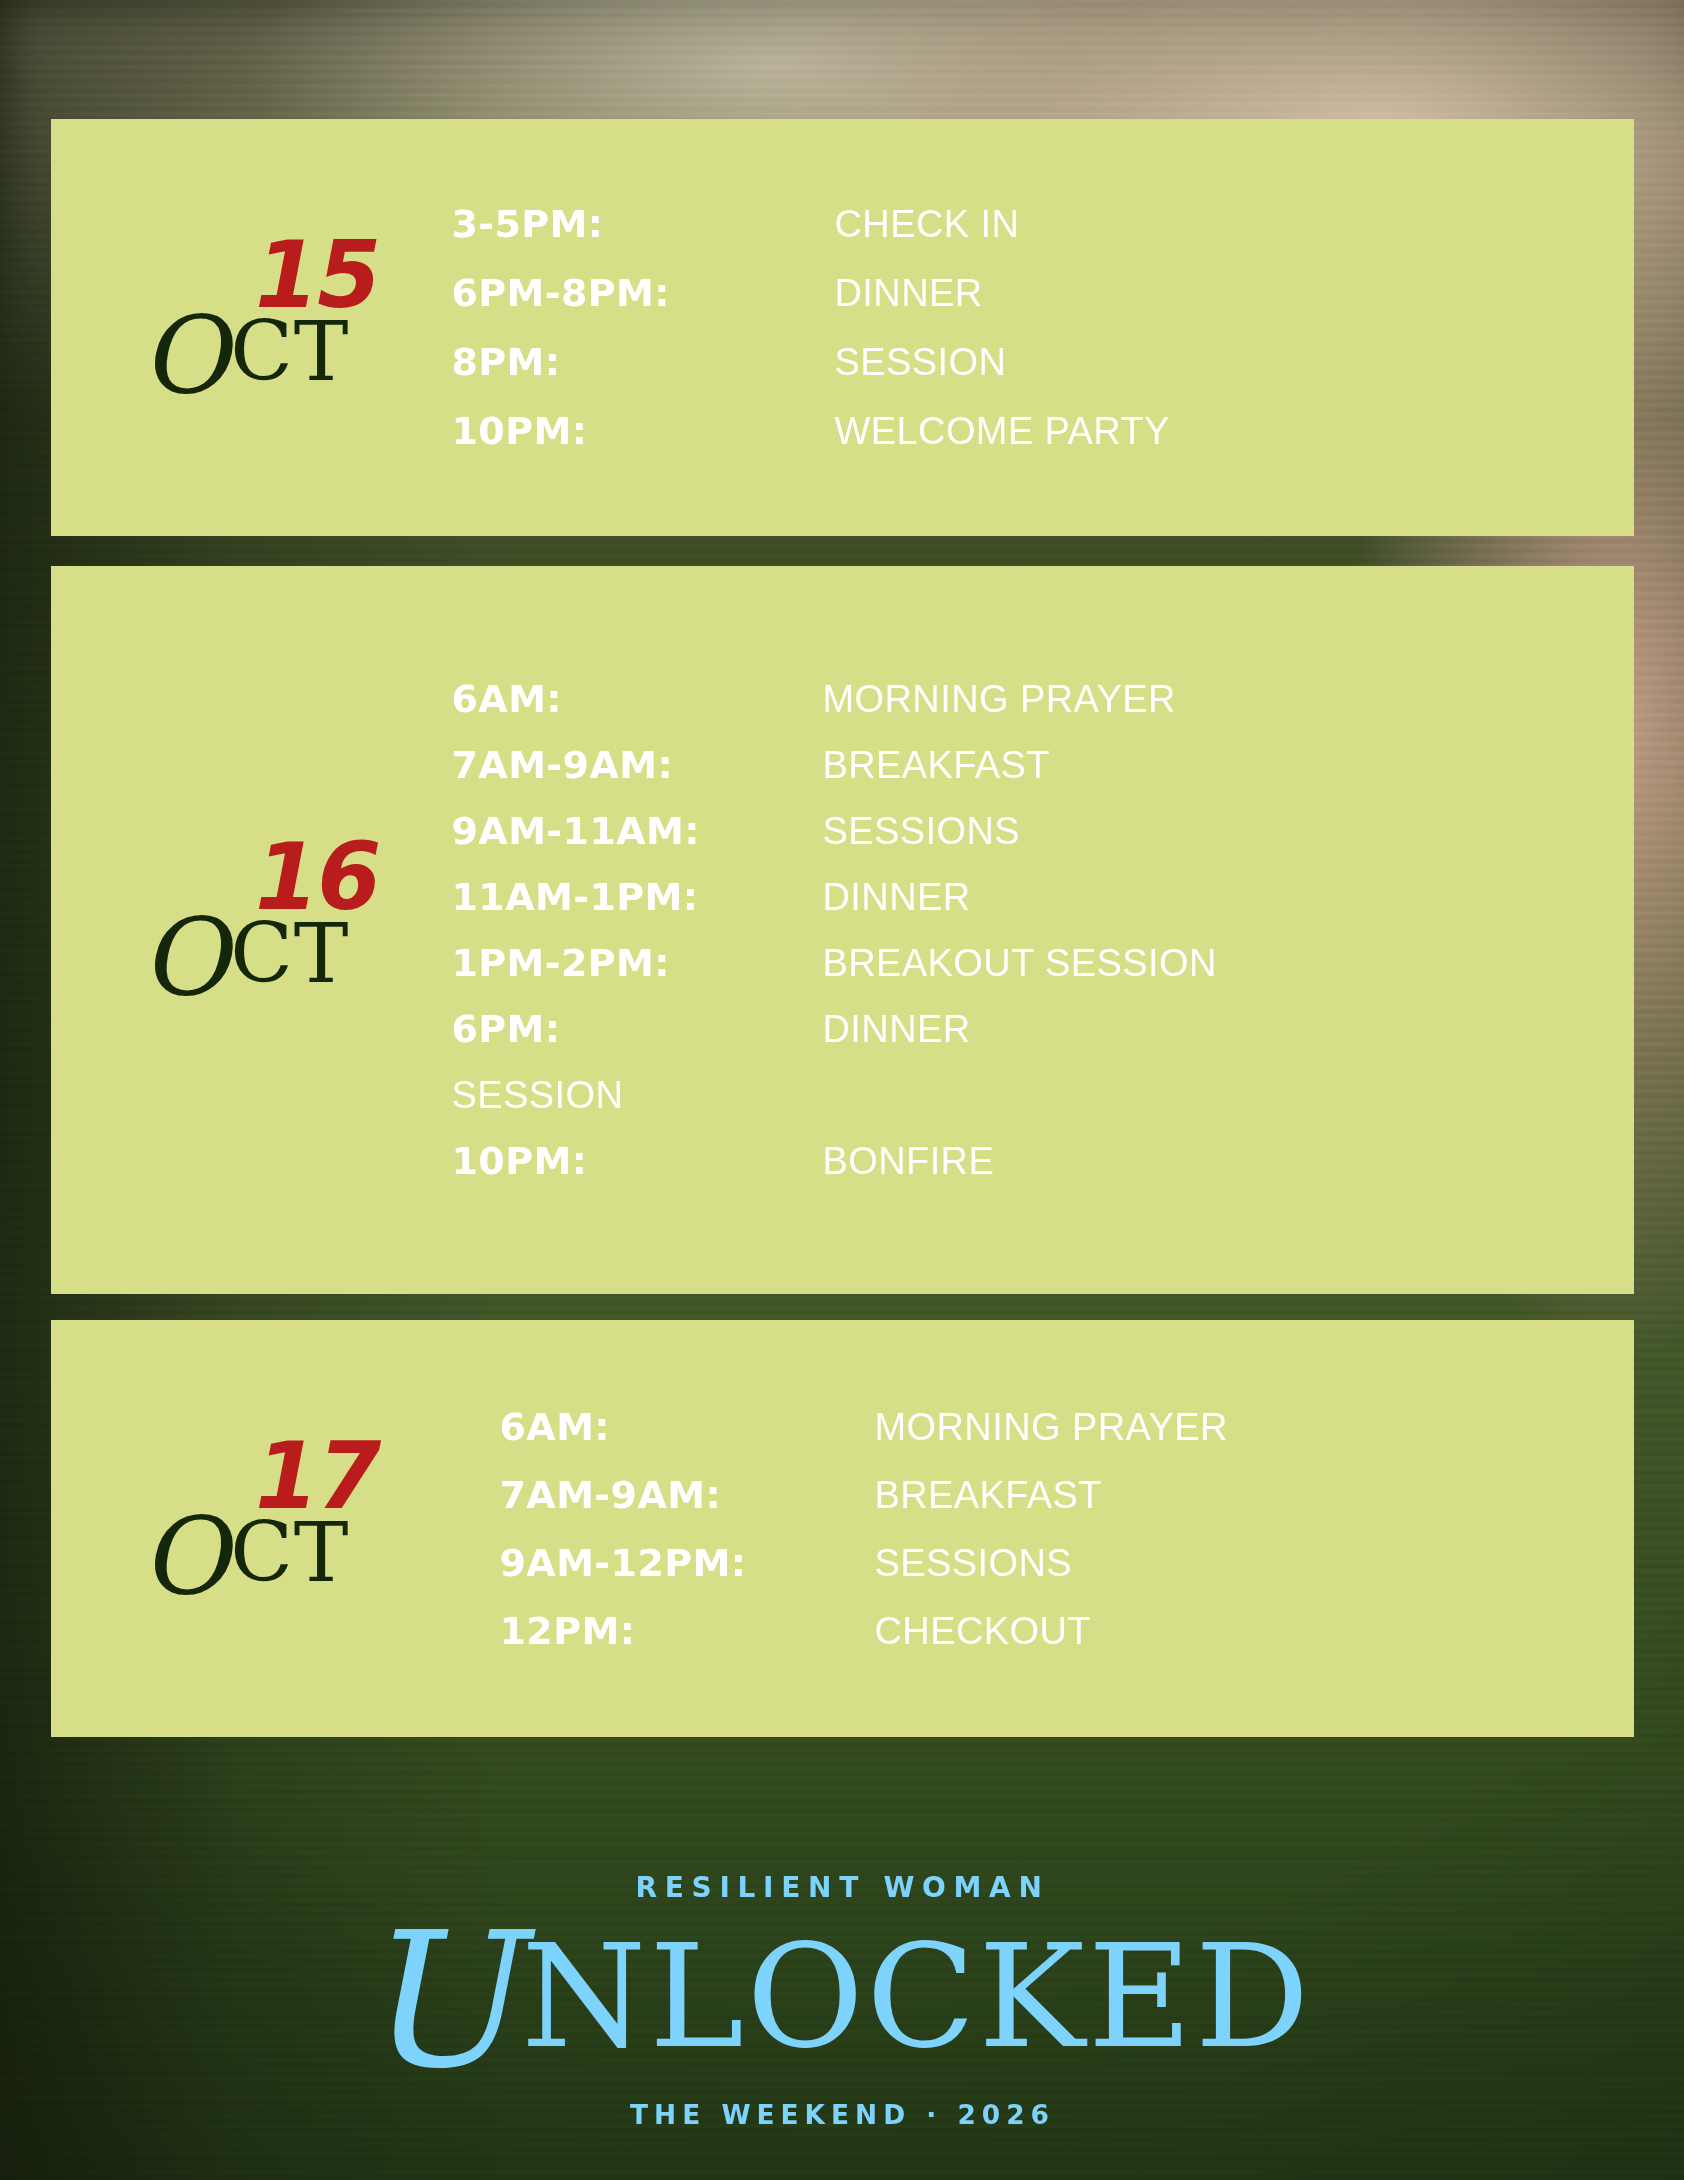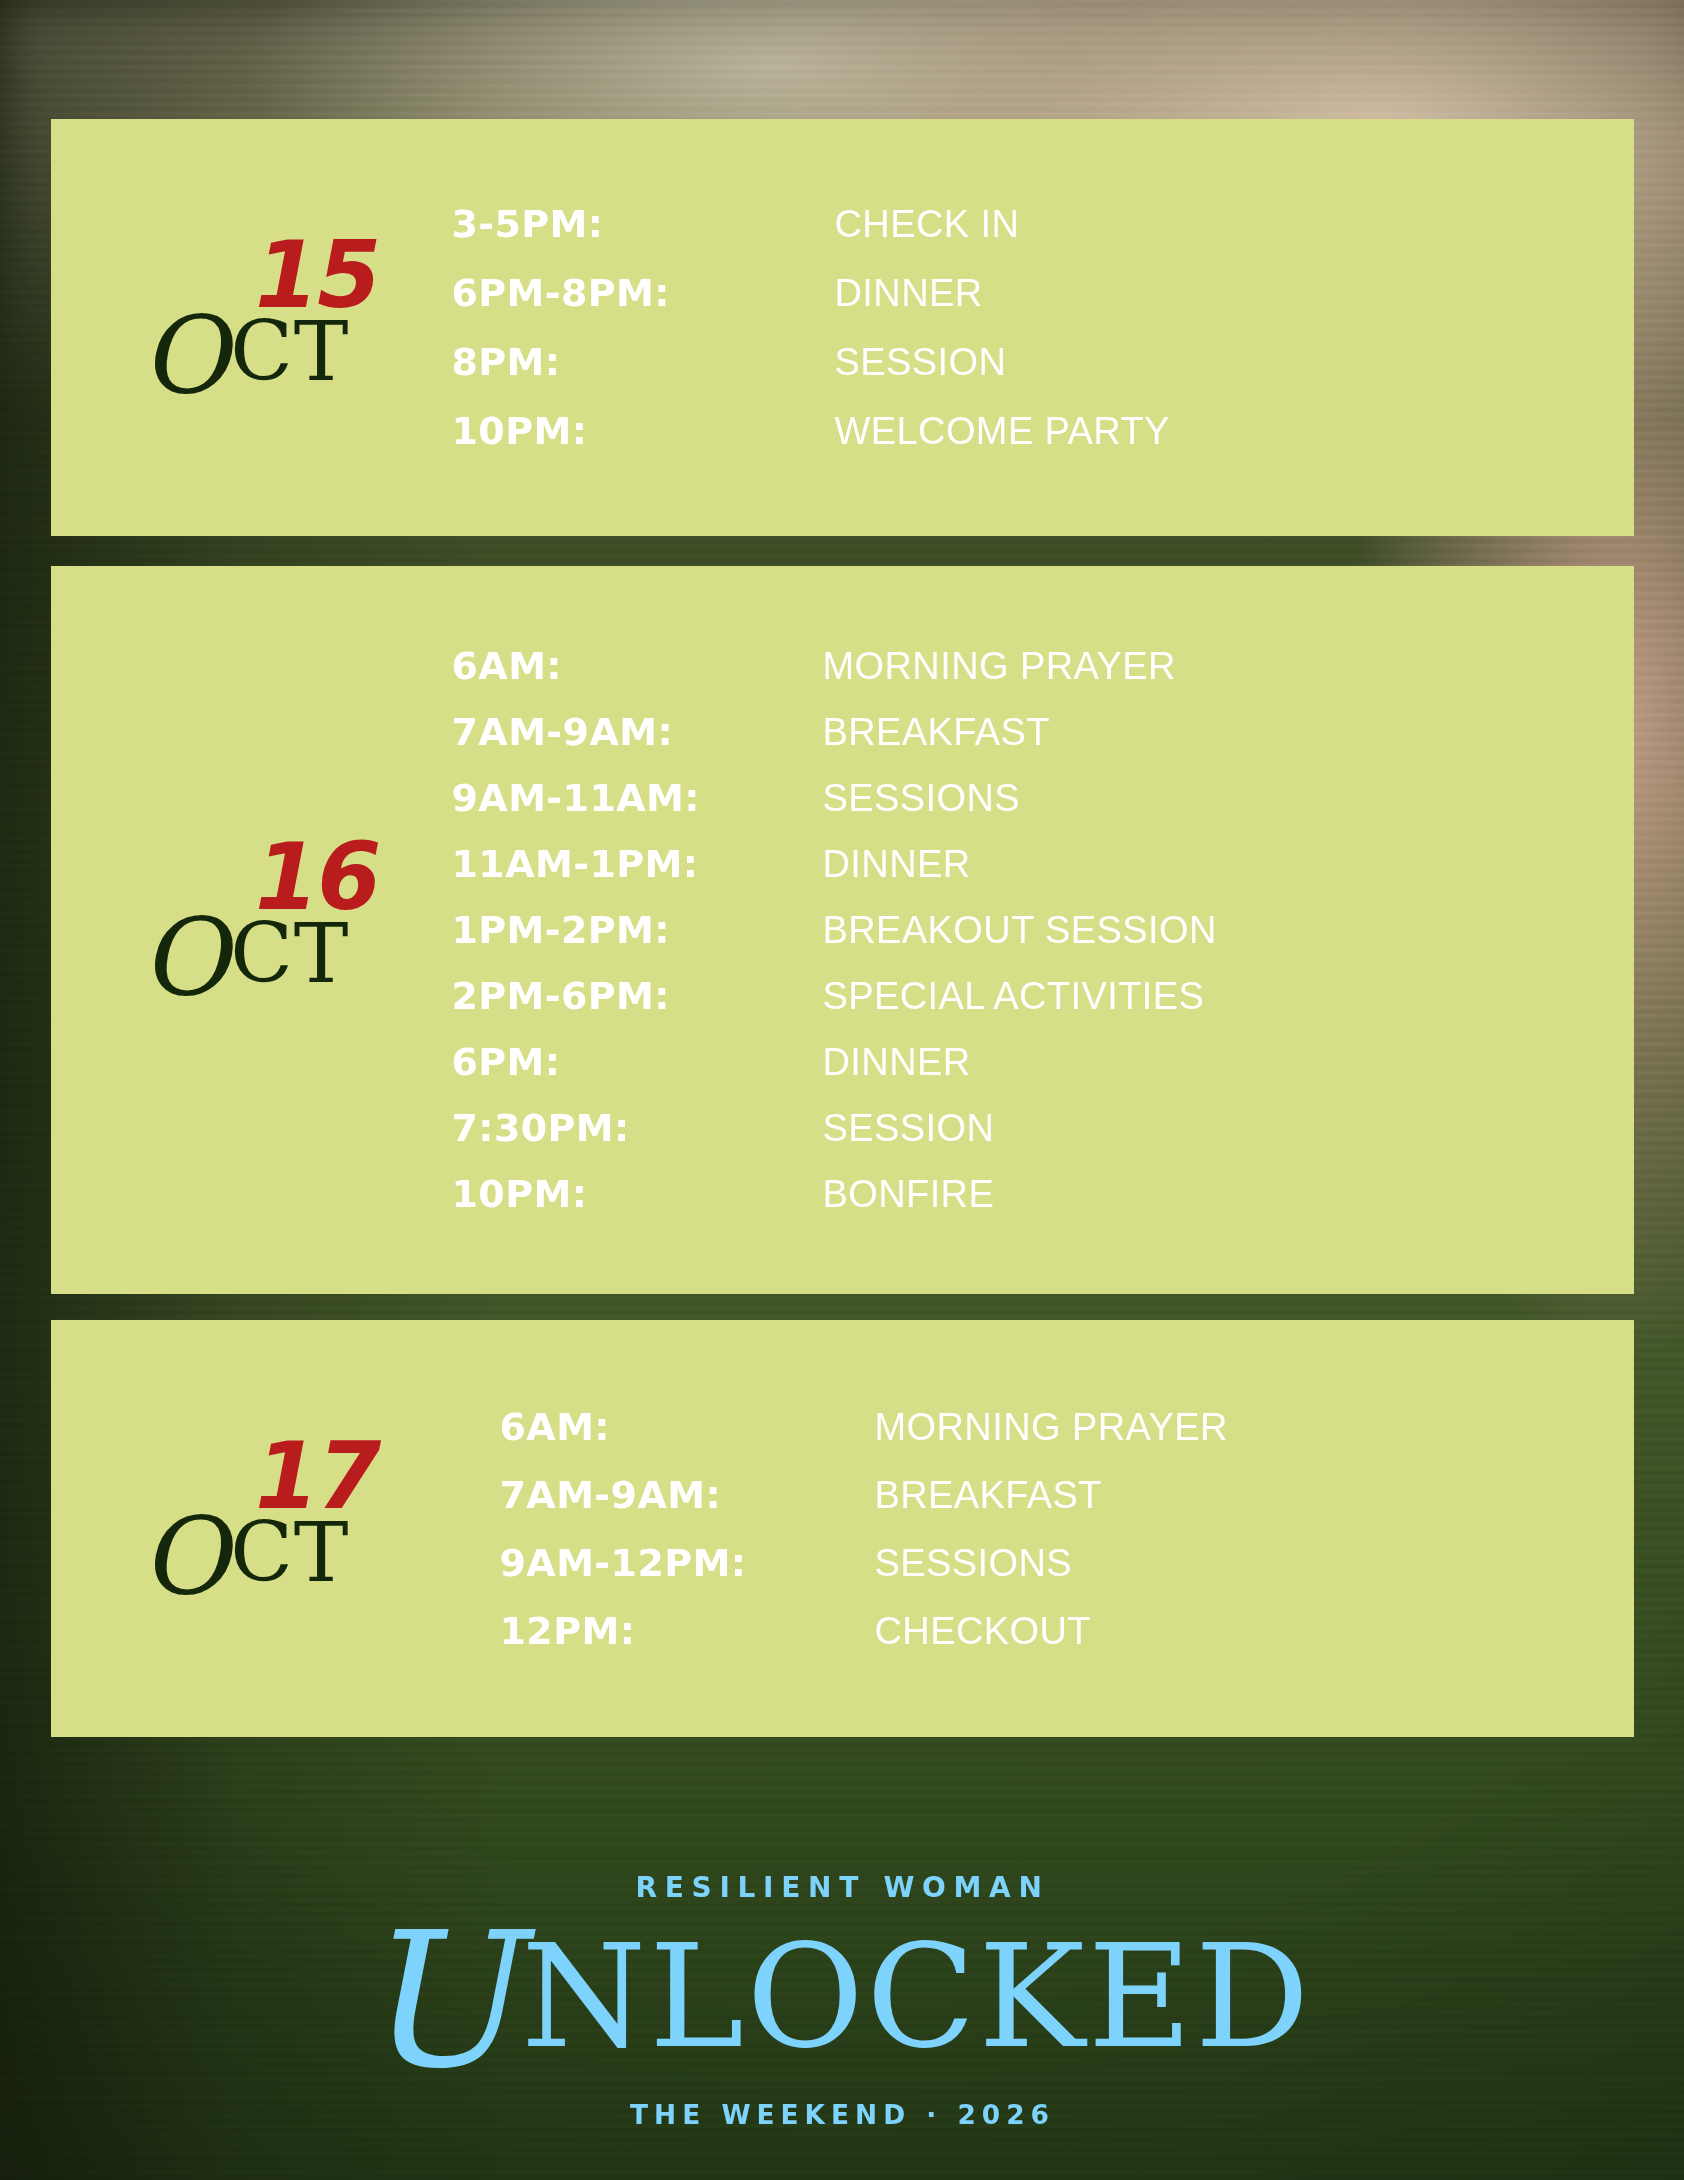--- a/index.html
+++ b/index.html
@@ -260,29 +260,24 @@
       </div>
       <div class="sched-row">
         <span class="sched-time">11AM-1PM:</span>
         <span class="sched-label">DINNER</span>
       </div>
       <div class="sched-row">
         <span class="sched-time">1PM-2PM:</span>
         <span class="sched-label">BREAKOUT SESSION</span>
       </div>
       <div class="sched-row">
-        <span class="sched-time">2PM-6PM:</span>
-        <span class="sched-label">SPECIAL ACTIVITIES</span>
-      </div>
-      <div class="sched-row">
         <span class="sched-time">6PM:</span>
         <span class="sched-label">DINNER</span>
       </div>
       <div class="sched-row">
-        <span class="sched-time">7:30PM:</span>
         <span class="sched-label">SESSION</span>
       </div>
       <div class="sched-row">
         <span class="sched-time">10PM:</span>
         <span class="sched-label">BONFIRE</span>
       </div>
     </div>
   </div>
 
   <div class="day-card" id="card-2">

